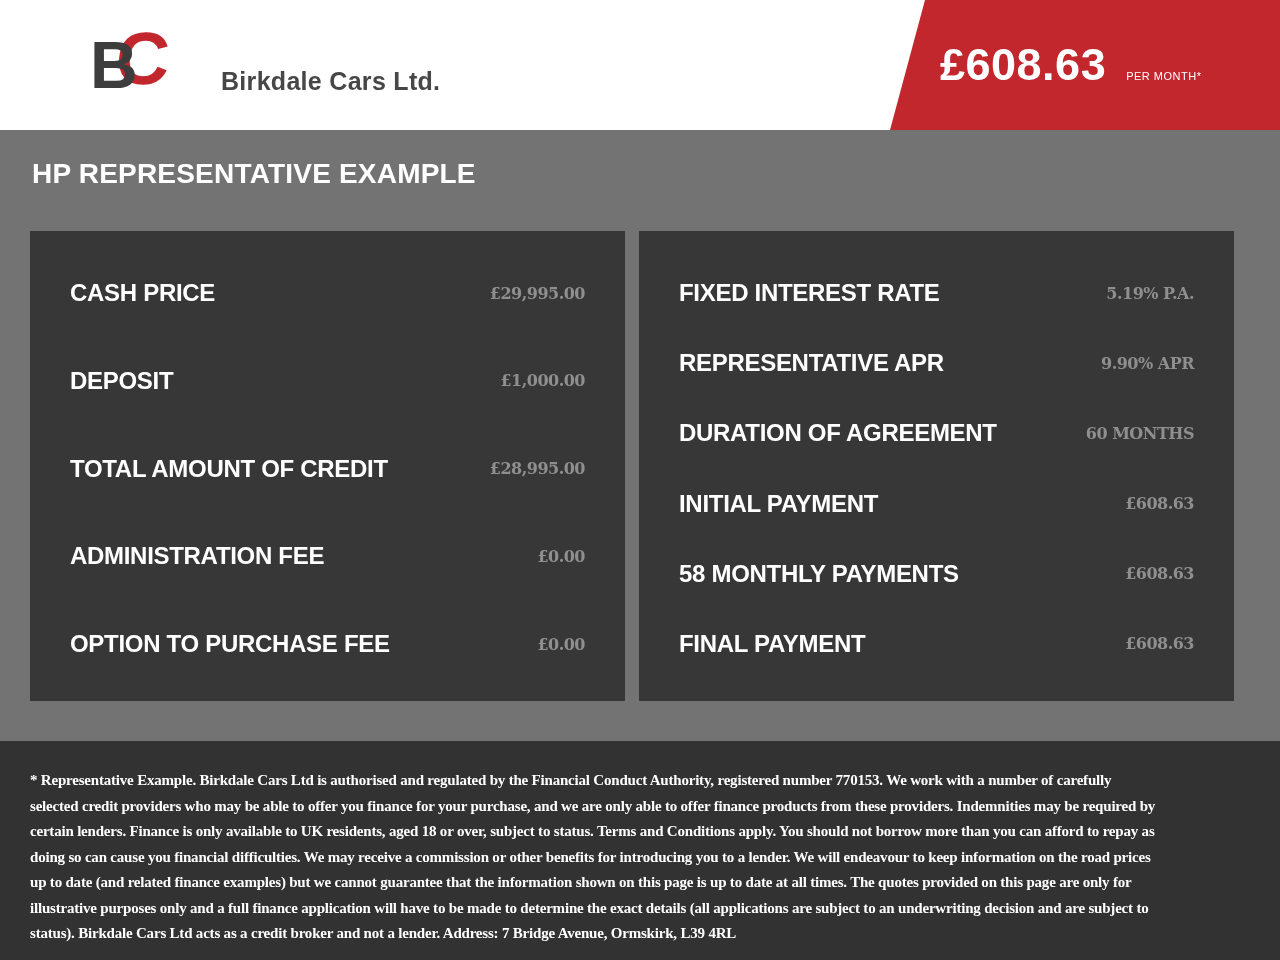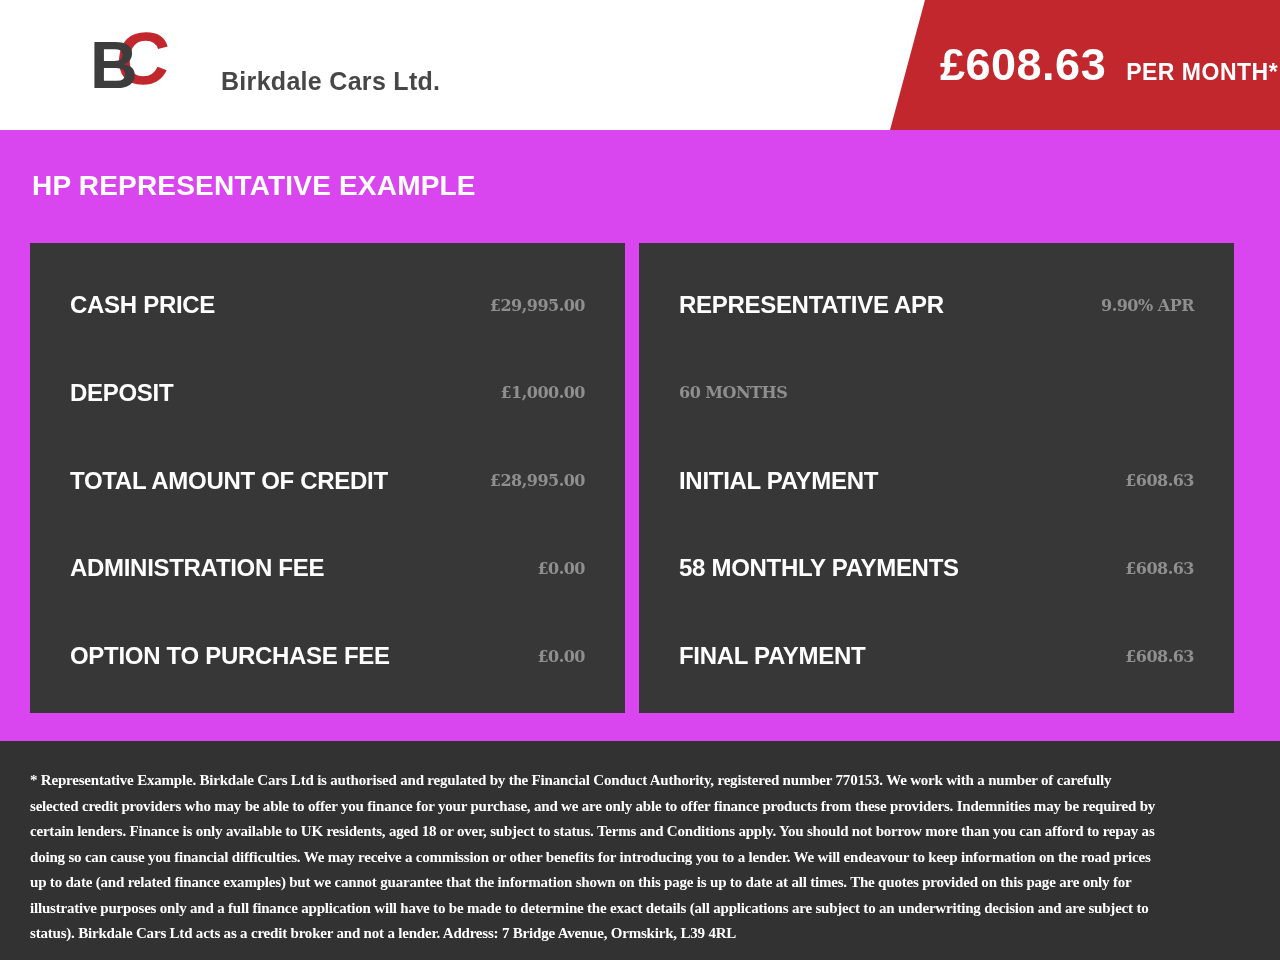--- a/index.html
+++ b/index.html
@@ -74,30 +74,30 @@
   }
   .price-line { display: flex; align-items: baseline; gap: 20px; }
   .price {
     color: #ffffff;
     font-size: 45px;
     font-weight: bold;
     letter-spacing: 0.5px;
   }
   .per-month {
     color: #ffffff;
-    font-size: 23px;
-    font-weight: bold;
+    font-size: 11px;
+    font-weight: normal;
     letter-spacing: 0.5px;
   }
 
   
   .main {
     height: 611px;
-    background: #d946ef;
-    padding-top: 40px;
+    background: #737373;
+    padding-top: 28px;
     flex: 0 0 auto;
   }
   .page-title {
     margin-left: 32px;
     font-size: 28px;
     font-weight: bold;
     color: #ffffff;
     letter-spacing: 0.2px;
   }
   .panels {
@@ -197,24 +197,29 @@
           <span class="fvalue">£0.00</span>
         </div>
         <div class="frow">
           <span class="flabel">OPTION TO PURCHASE FEE</span>
           <span class="fvalue">£0.00</span>
         </div>
       </section>
 
       <section class="panel">
         <div class="frow">
+          <span class="flabel">FIXED INTEREST RATE</span>
+          <span class="fvalue">5.19% P.A.</span>
+        </div>
+        <div class="frow">
           <span class="flabel">REPRESENTATIVE APR</span>
           <span class="fvalue">9.90% APR</span>
         </div>
         <div class="frow">
+          <span class="flabel">DURATION OF AGREEMENT</span>
           <span class="fvalue">60 MONTHS</span>
         </div>
         <div class="frow">
           <span class="flabel">INITIAL PAYMENT</span>
           <span class="fvalue">£608.63</span>
         </div>
         <div class="frow">
           <span class="flabel">58 MONTHLY PAYMENTS</span>
           <span class="fvalue">£608.63</span>
         </div>

